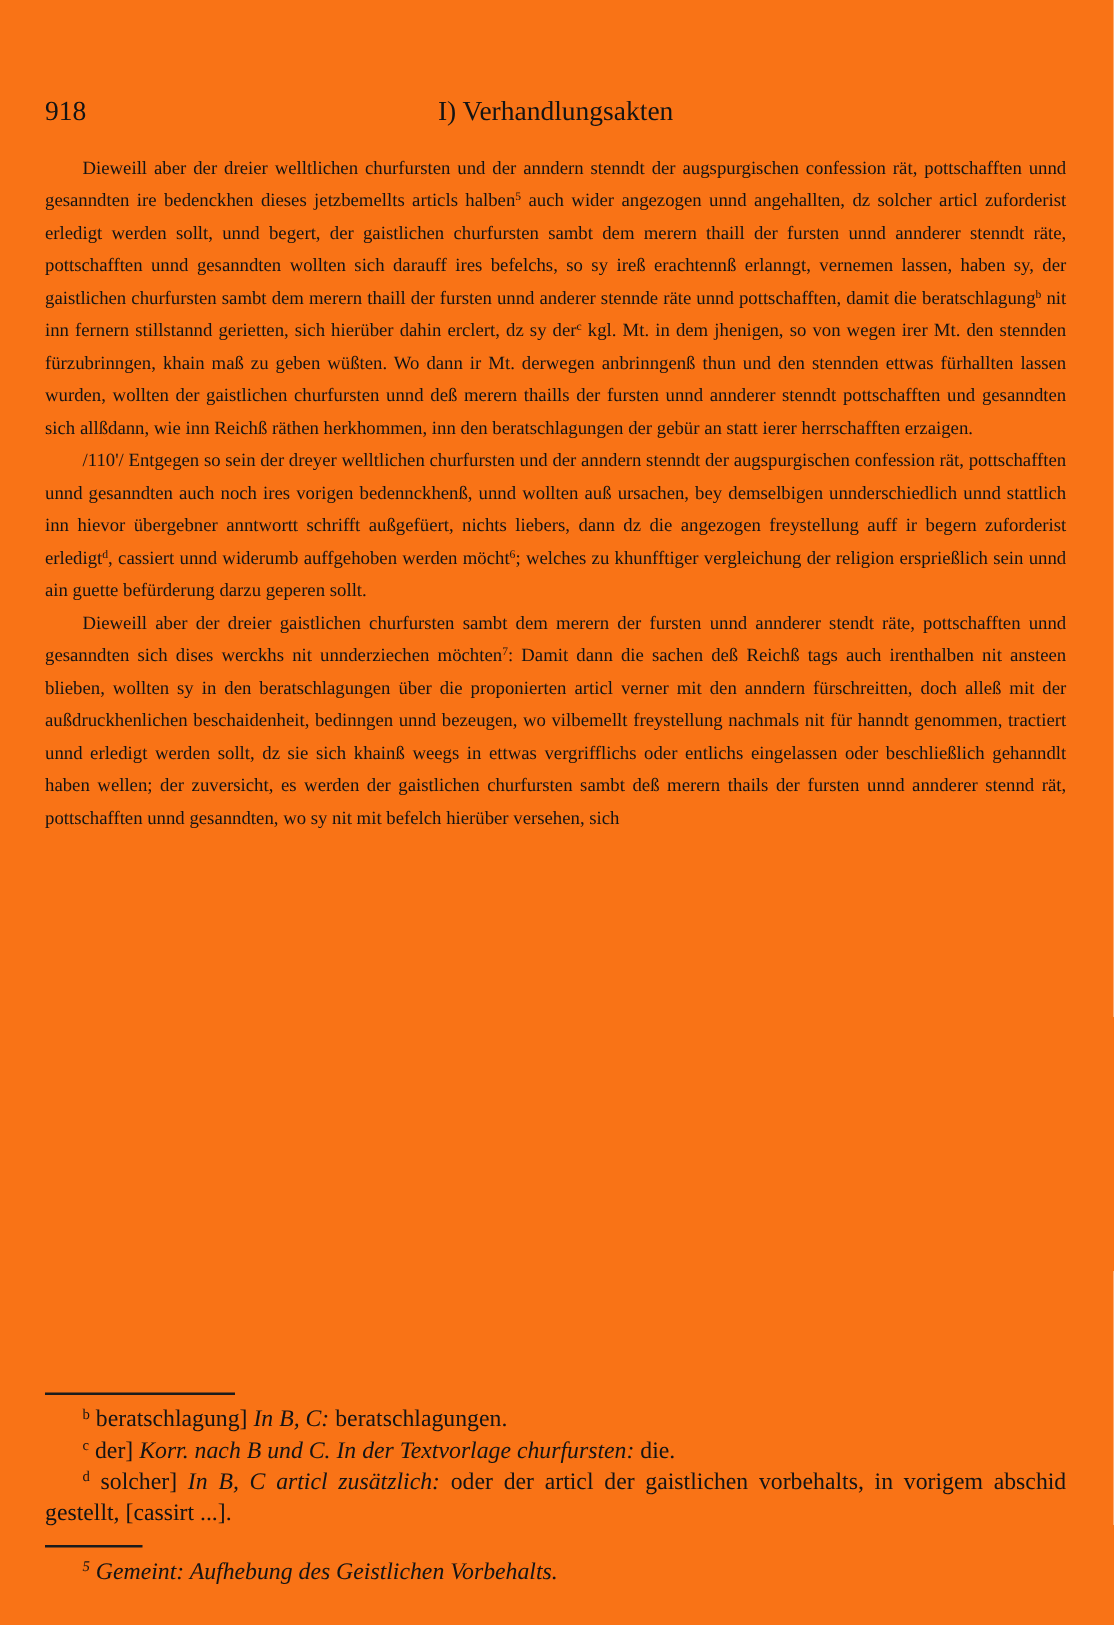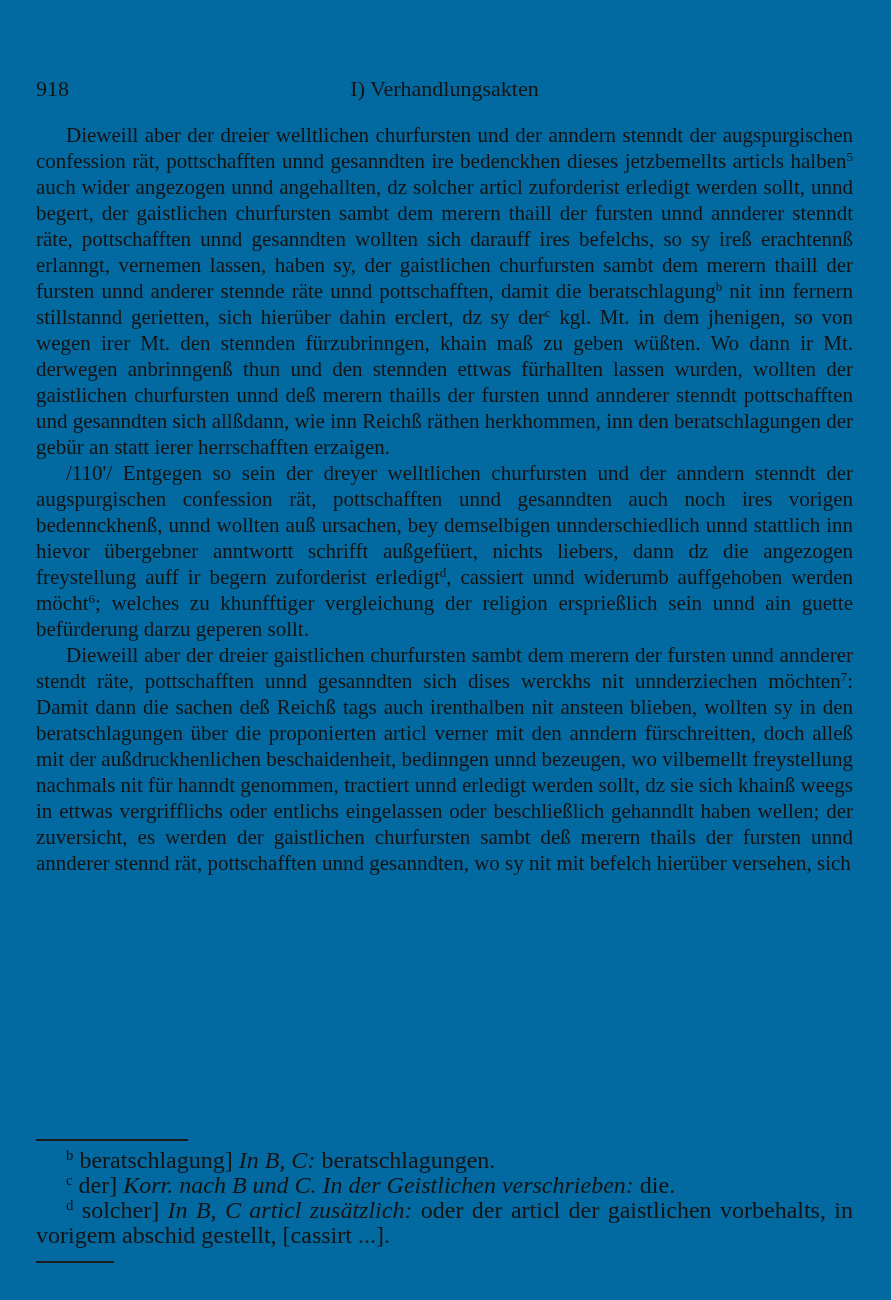--- a/index.html
+++ b/index.html
@@ -4,21 +4,21 @@
 <style>
   html, body {
     margin: 0;
     padding: 0;
     background: #ffffff;
   }
   .page {
     width: 891px;
     height: 1300px;
     box-sizing: border-box;
-    background: #0369a1;
+    background: #f97316;
     color: #141414;
     font-family: "Liberation Serif", "DejaVu Serif", serif;
     padding: 76px 38px 0 36px;
     display: flex;
     flex-direction: column;
     overflow: hidden;
   }
   .running-header {
     position: relative;
     height: 28px;
@@ -33,21 +33,21 @@
     top: 0;
   }
   .running-title {
     position: absolute;
     left: 0;
     right: 0;
     text-align: center;
   }
   .body-text {
     flex: 0 0 auto;
-    font-size: 21px;
+    font-size: 15px;
     line-height: 26px;
     text-align: justify;
   }
   .para {
     margin: 0;
     text-indent: 30px;
   }
   sup {
     font-size: 0.62em;
     line-height: 0;
@@ -70,21 +70,21 @@
   }
   .rule-apparatus {
     width: 152px;
     margin: 0 0 7px 0;
   }
   .rule-footnotes {
     width: 78px;
     margin: 13px 0 7px 0;
   }
   .apparatus, .footnotes {
-    font-size: 24px;
+    font-size: 19px;
     line-height: 25px;
     text-align: justify;
   }
   .note {
     margin: 0;
     text-indent: 30px;
   }
 </style>
 </head>
 <body>
@@ -99,21 +99,22 @@
   <main class="body-text">
     <p class="para"><span>Dieweill aber der dreier welltlichen churfursten und der anndern stenndt der augspurgischen confession rät, pottschafften unnd gesanndten ire bedenckhen dieses jetzbemellts articls halben</span><sup>5</sup><span> auch wider angezogen unnd angehallten, dz solcher articl zuforderist erledigt werden sollt, unnd begert, der gaistlichen churfursten sambt dem merern thaill der fursten unnd annderer stenndt räte, pottschafften unnd gesanndten wollten sich darauff ires befelchs, so sy ireß erachtennß erlanngt, vernemen lassen, haben sy, der gaistlichen churfursten sambt dem merern thaill der fursten unnd anderer stennde räte unnd pottschafften, damit die beratschlagung</span><sup>b</sup><span> nit inn fernern stillstannd gerietten, sich hierüber dahin erclert, dz sy der</span><sup>c</sup><span> kgl. Mt. in dem jhenigen, so von wegen irer Mt. den stennden fürzubrinngen, khain maß zu geben wüßten. Wo dann ir Mt. derwegen anbrinngenß thun und den stennden ettwas fürhallten lassen wurden, wollten der gaistlichen churfursten unnd deß merern thaills der fursten unnd annderer stenndt pottschafften und gesanndten sich allßdann, wie inn Reichß räthen herkhommen, inn den beratschlagungen der gebür an statt ierer herrschafften erzaigen.</span></p>
     <p class="para"><span>/110'/ Entgegen so sein der dreyer welltlichen churfursten und der anndern stenndt der augspurgischen confession rät, pottschafften unnd gesanndten auch noch ires vorigen bedennckhenß, unnd wollten auß ursachen, bey demselbigen unnderschiedlich unnd stattlich inn hievor übergebner anntwortt schrifft außgefüert, nichts liebers, dann dz die angezogen freystellung auff ir begern zuforderist erledigt</span><sup>d</sup><span>, cassiert unnd widerumb auffgehoben werden möcht</span><sup>6</sup><span>; welches zu khunfftiger vergleichung der religion ersprießlich sein unnd ain guette befürderung darzu geperen sollt.</span></p>
     <p class="para"><span>Dieweill aber der dreier gaistlichen churfursten sambt dem merern der fursten unnd annderer stendt räte, pottschafften unnd gesanndten sich dises werckhs nit unnderziechen möchten</span><sup>7</sup><span>: Damit dann die sachen deß Reichß tags auch irenthalben nit ansteen blieben, wollten sy in den beratschlagungen über die proponierten articl verner mit den anndern fürschreitten, doch alleß mit der außdruckhenlichen beschaidenheit, bedinngen unnd bezeugen, wo vilbemellt freystellung nachmals nit für hanndt genommen, tractiert unnd erledigt werden sollt, dz sie sich khainß weegs in ettwas vergrifflichs oder entlichs eingelassen oder beschließlich gehanndlt haben wellen; der zuversicht, es werden der gaistlichen churfursten sambt deß merern thails der fursten unnd annderer stennd rät, pottschafften unnd gesanndten, wo sy nit mit befelch hierüber versehen, sich</span></p>
   </main>
 
   <div class="bottom-cluster">
     <div class="rule rule-apparatus"></div>
     <section class="apparatus">
       <p class="note"><sup>b</sup><span> beratschlagung] </span><span class="it">In B, C:</span><span> beratschlagungen.</span></p>
-      <p class="note"><sup>c</sup><span> der] </span><span class="it">Korr. nach B und C. In der Geistlichen verschrieben:</span><span> die.</span></p>
+      <p class="note"><sup>c</sup><span> der] </span><span class="it">Korr. nach B und C. In der Textvorlage churfursten:</span><span> die.</span></p>
       <p class="note"><sup>d</sup><span> solcher] </span><span class="it">In B, C articl zusätzlich:</span><span> oder der articl der gaistlichen vorbehalts, in vorigem abschid gestellt, [cassirt ...].</span></p>
     </section>
     <div class="rule rule-footnotes"></div>
     <section class="footnotes">
+      <p class="note"><sup class="it">5</sup><span class="it"> Gemeint: Aufhebung des Geistlichen Vorbehalts.</span></p>
     </section>
   </div>
 
 </div>
 
 </body></html>

